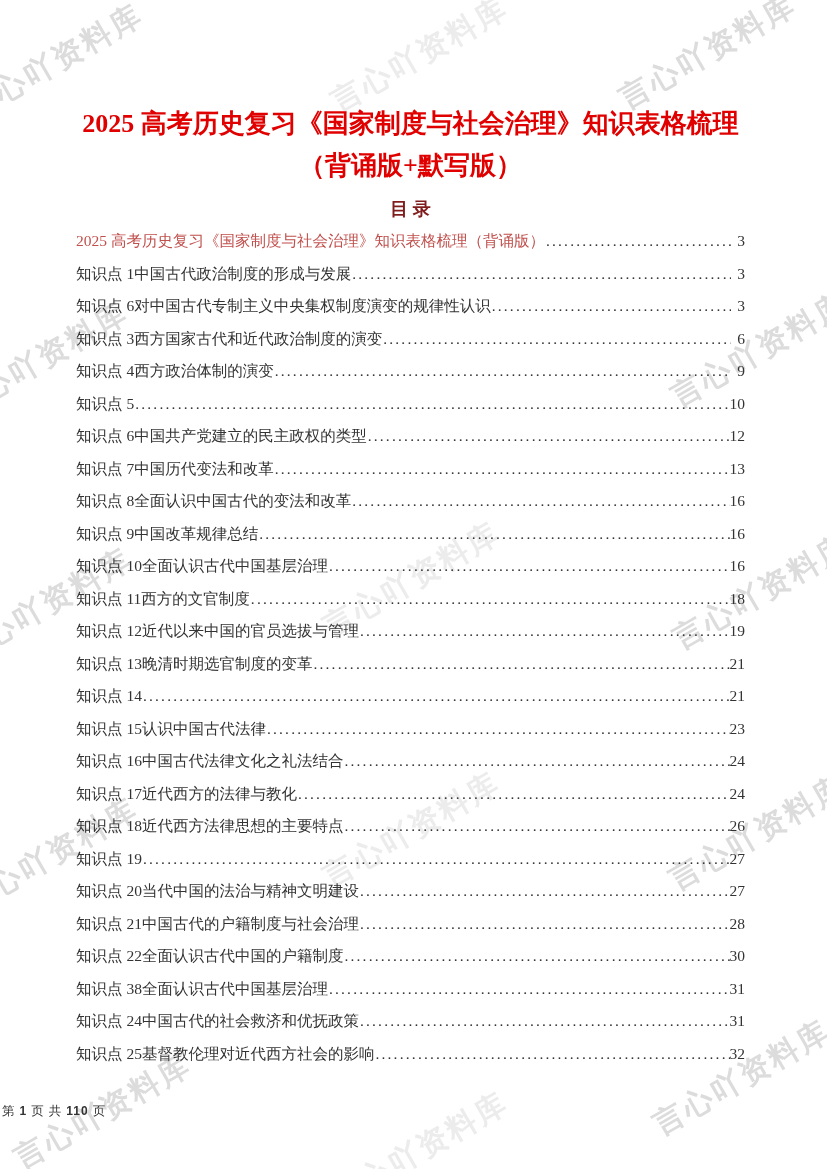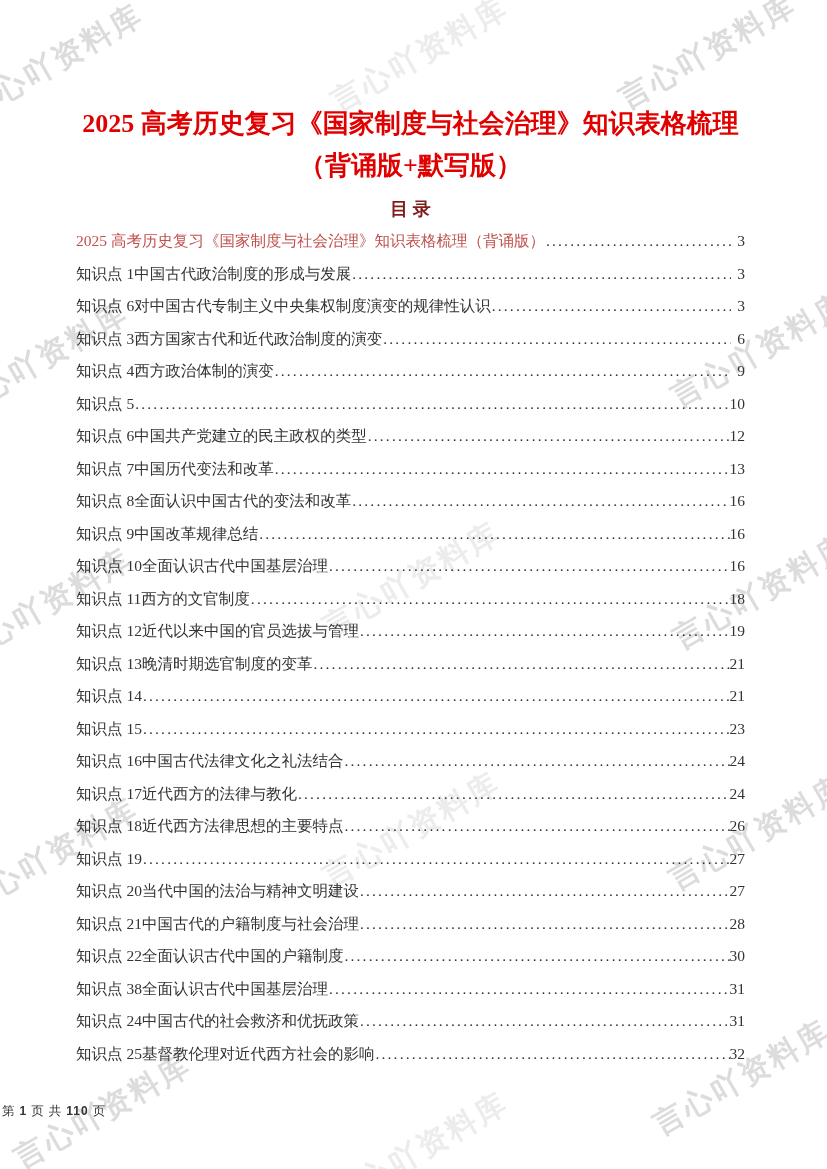--- a/index.html
+++ b/index.html
@@ -225,20 +225,21 @@
   </div>
 
   <div class="toc-row">
     <span class="toc-label">知识点 14</span>
     <span class="toc-leader">............................................................................................................................................................................................................................</span>
     <span class="toc-page">21</span>
   </div>
 
   <div class="toc-row">
     <span class="toc-label">知识点 15</span>
+    <span class="toc-title">认识中国古代法律</span>
     <span class="toc-leader">............................................................................................................................................................................................................................</span>
     <span class="toc-page">23</span>
   </div>
 
   <div class="toc-row">
     <span class="toc-label">知识点 16</span>
     <span class="toc-title">中国古代法律文化之礼法结合</span>
     <span class="toc-leader">............................................................................................................................................................................................................................</span>
     <span class="toc-page">24</span>
   </div>

